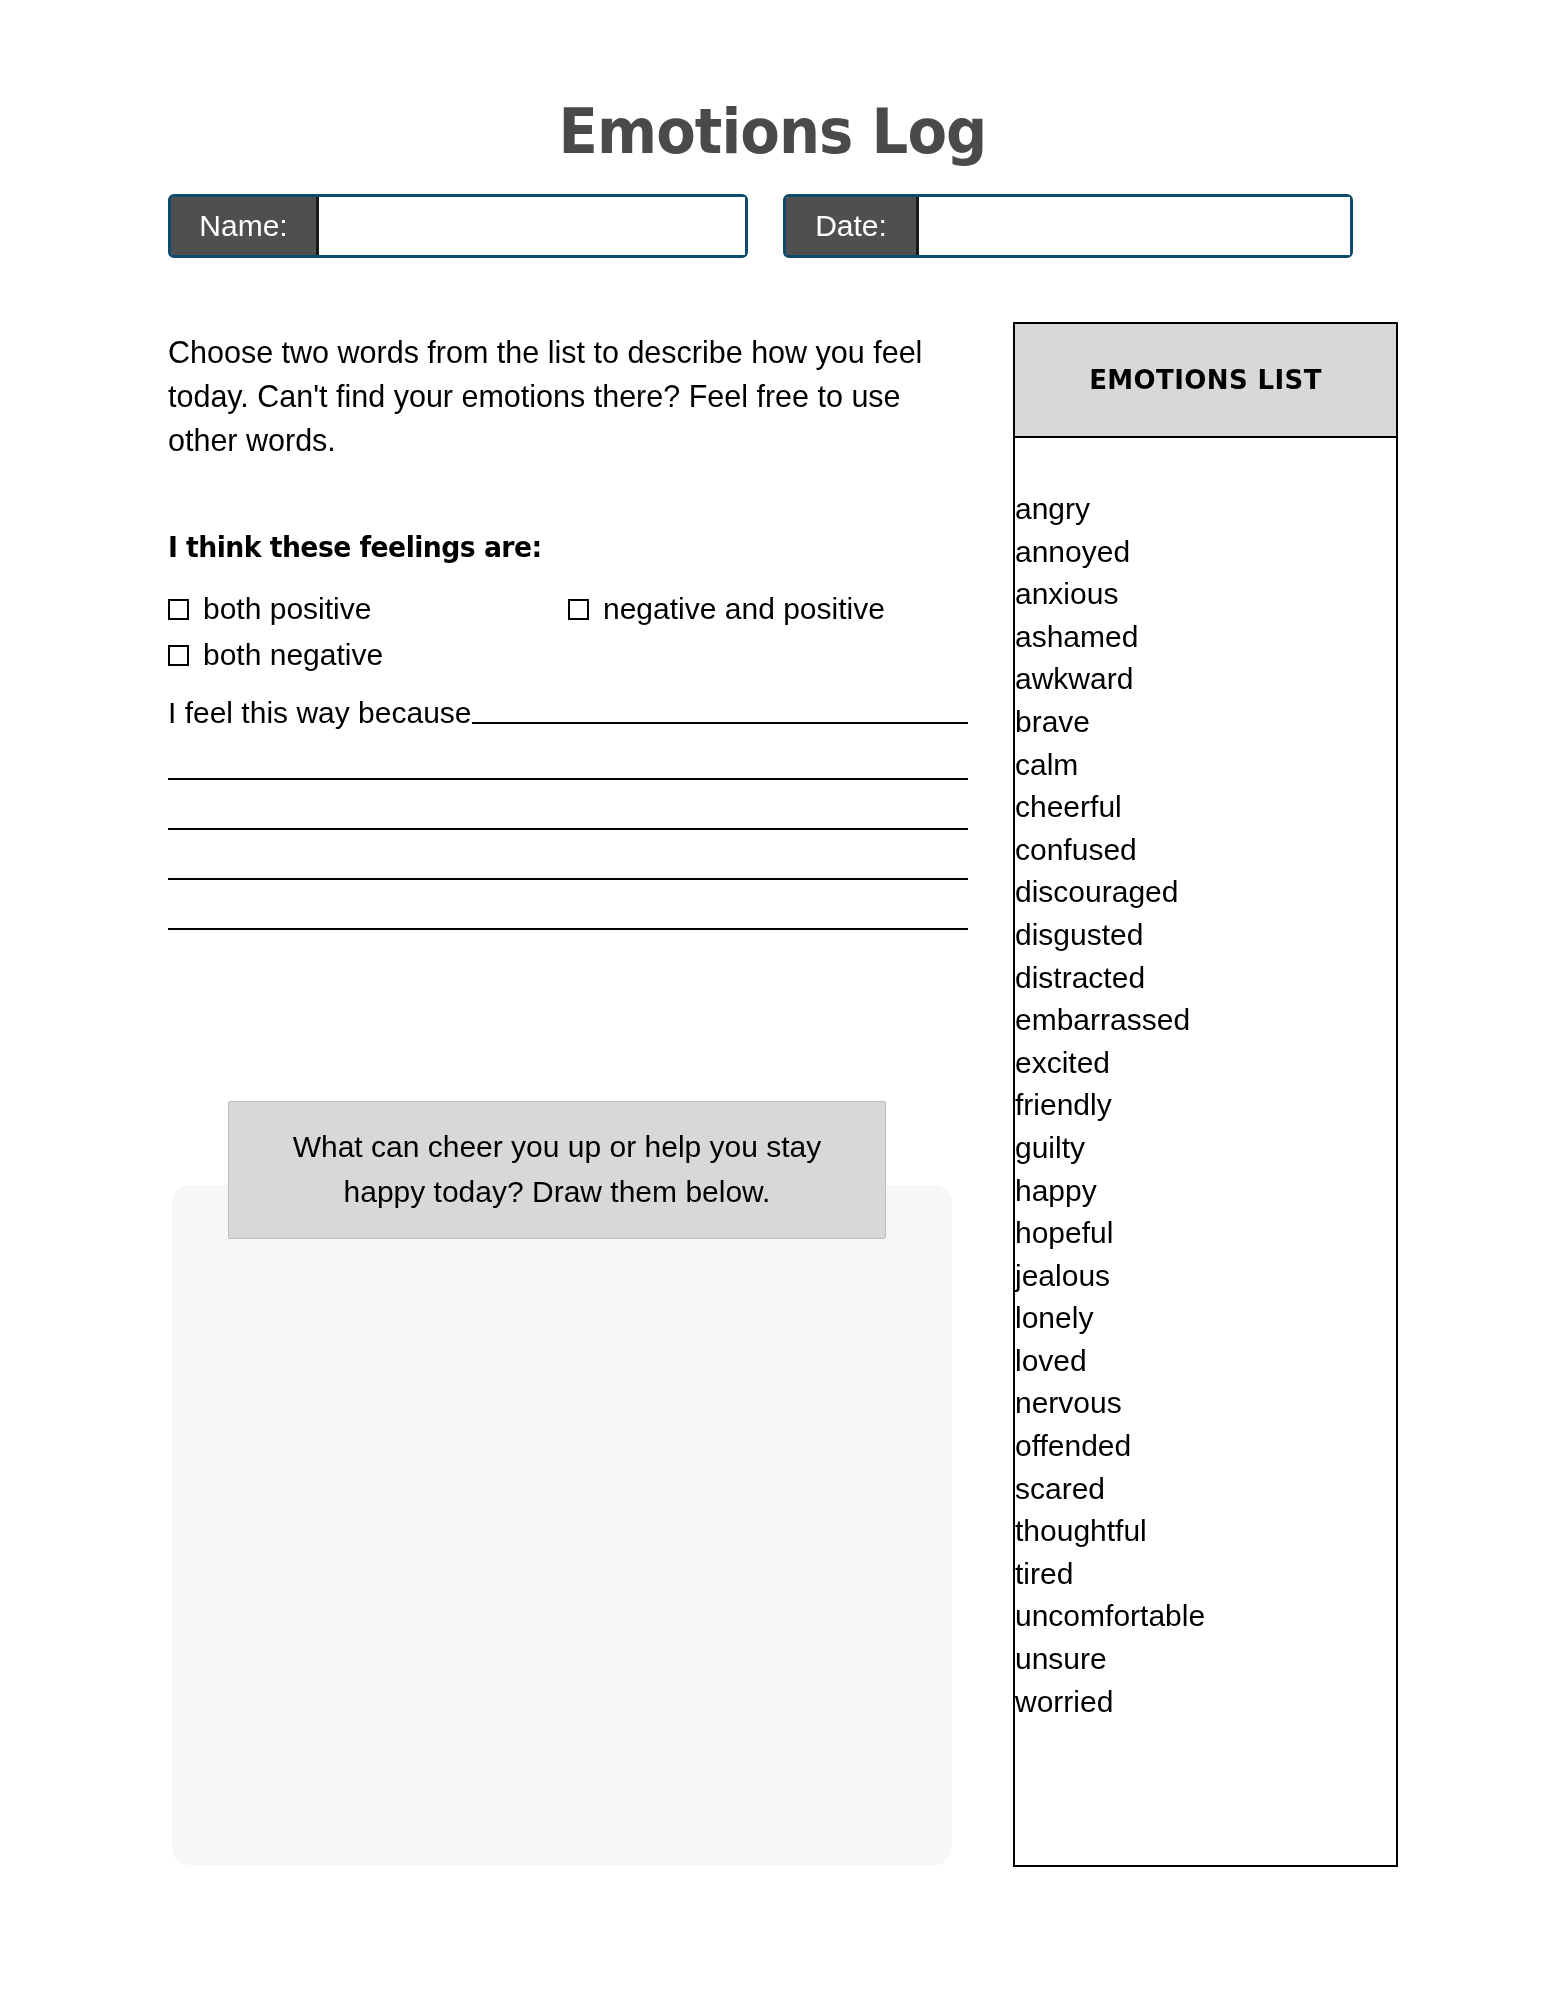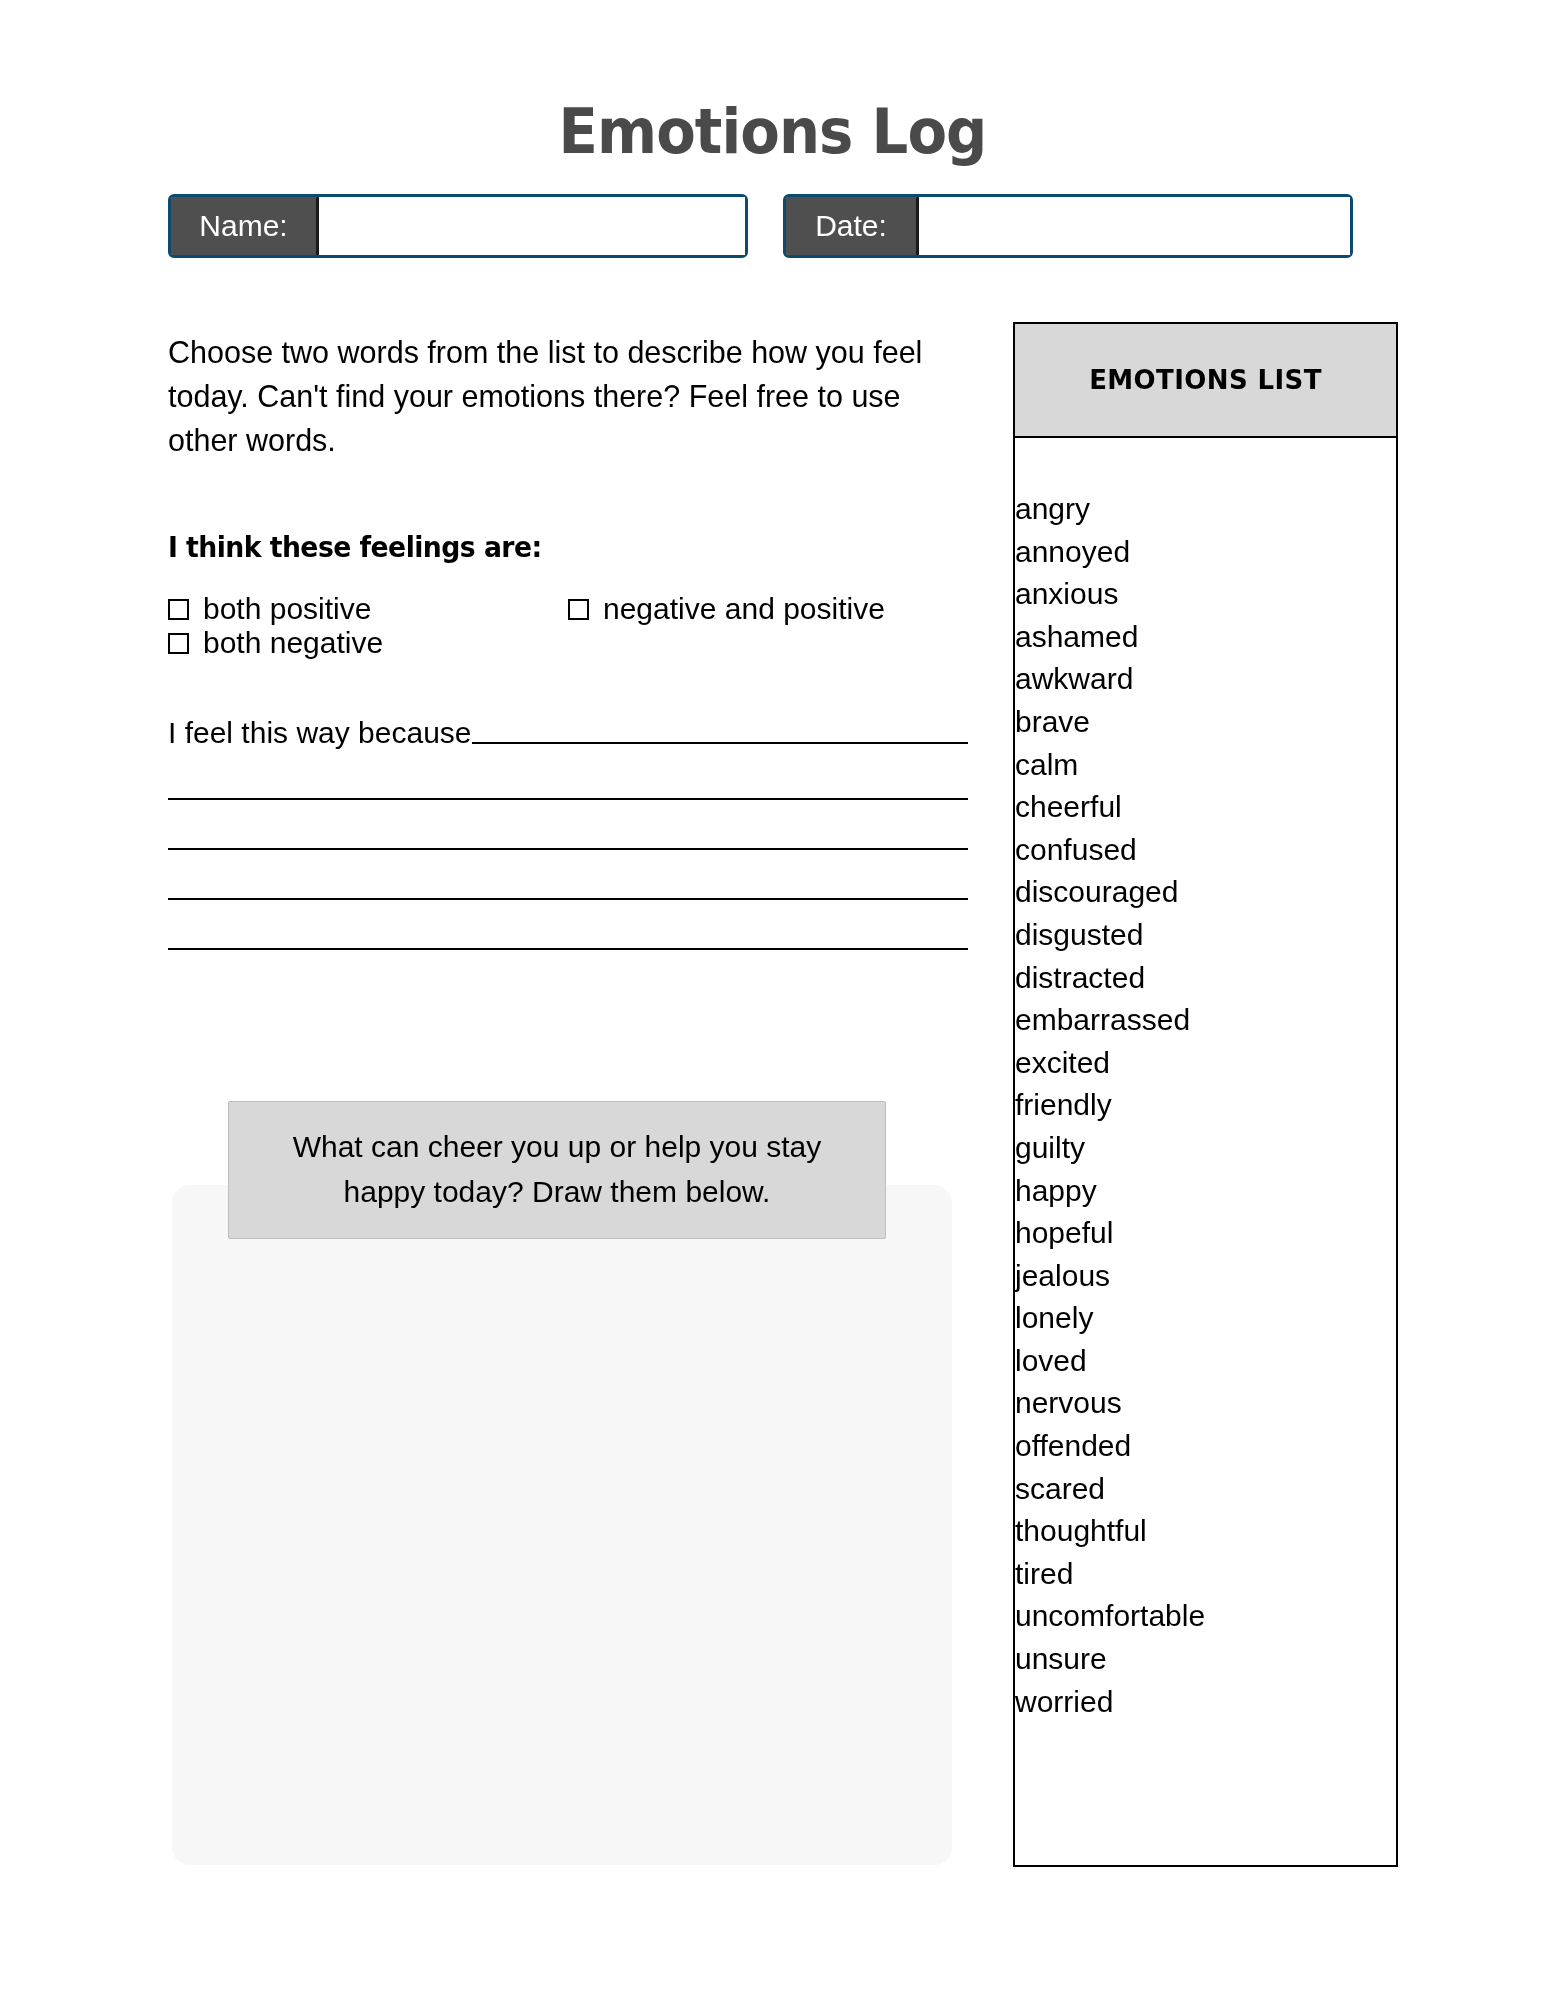--- a/index.html
+++ b/index.html
@@ -93,38 +93,38 @@
     font-size: 29px;
     letter-spacing: -0.6px;
     transform: scaleX(0.92);
     transform-origin: left center;
   }
 
   #checkbox-grid {
     margin-top: 28px;
     display: grid;
     grid-template-columns: 400px auto;
-    row-gap: 0;
+    row-gap: 12px;
   }
   .checkbox-row {
     display: flex;
     align-items: center;
     font-size: 30px;
   }
   .checkbox-box {
     width: 21px;
     height: 21px;
     border: 2.5px solid #000;
     box-sizing: border-box;
     margin-right: 14px;
     flex: none;
     background: #fff;
   }
 
-  #because-block { margin-top: 56px; }
+  #because-block { margin-top: 24px; }
   #because-first-line {
     display: flex;
     align-items: flex-end;
     font-size: 30px;
   }
   #because-label { white-space: nowrap; }
   #because-rule {
     flex: 1;
     border-bottom: 2.5px solid #000;
     margin-bottom: 6px;

